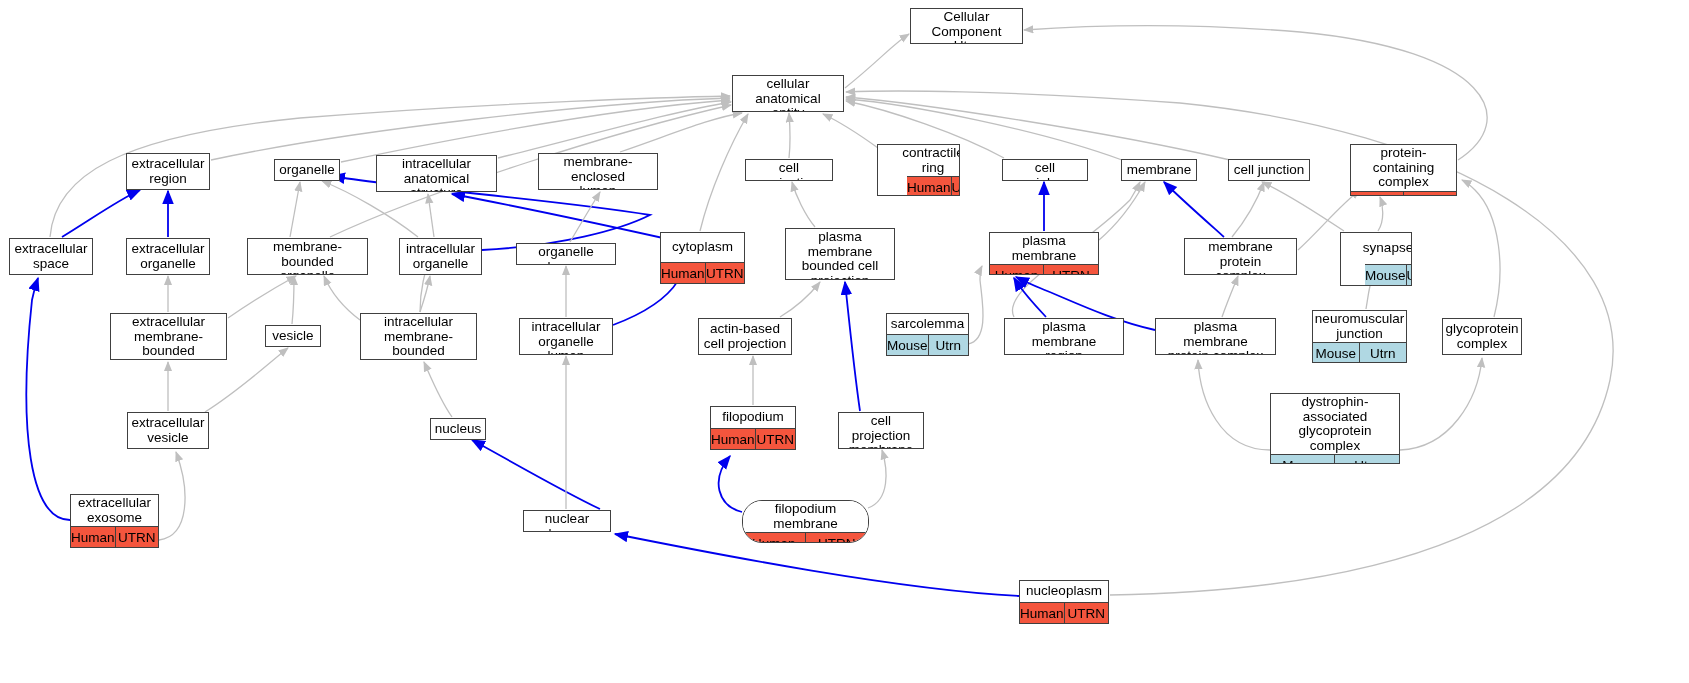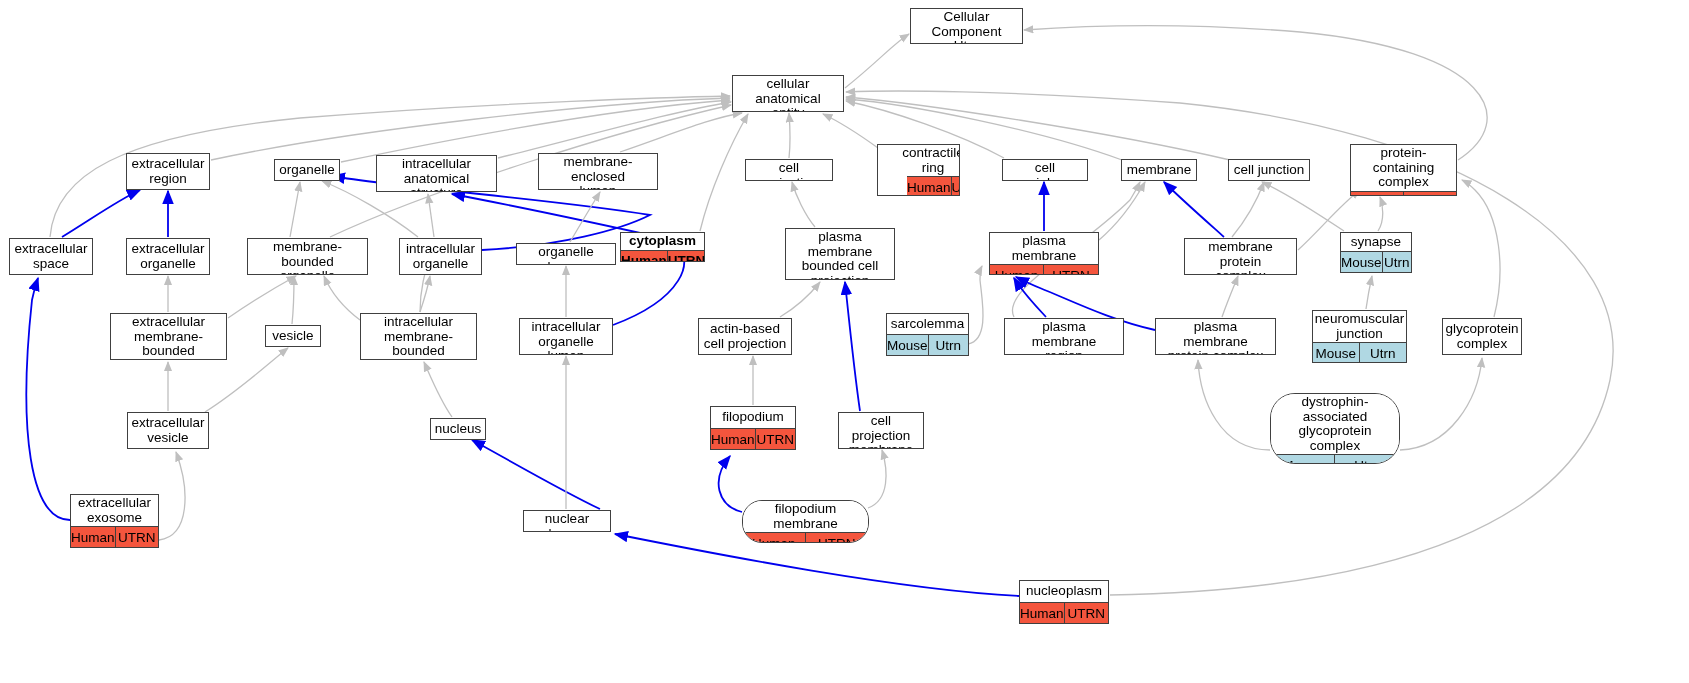--- a/index.html
+++ b/index.html
@@ -210,21 +210,21 @@
         <div class="title">membrane-bounded
 organelle</div>
       </div>
       <div class="node" style="left: 399px; top: 238px; width: 83px; height: 37px;">
         <div class="title">intracellular
 organelle</div>
       </div>
       <div class="node" style="left: 516px; top: 243px; width: 100px; height: 22px;">
         <div class="title">organelle lumen</div>
       </div>
-      <div class="node" style="left: 620px; top: 232px; width: 85px; height: 30px; font-weight: bold;">
+      <div class="node" style="left: 660px; top: 232px; width: 85px; height: 52px;">
         <div class="title">cytoplasm</div>
         <div class="annot human">
           <div class="cell left">Human</div>
           <div class="cell right">UTRN</div>
         </div>
       </div>
       <div class="node" style="left: 785px; top: 228px; width: 110px; height: 52px;">
         <div class="title">plasma membrane
 bounded cell
 projection</div>
@@ -233,21 +233,21 @@
         <div class="title">plasma membrane</div>
         <div class="annot human">
           <div class="cell left">Human</div>
           <div class="cell right">UTRN</div>
         </div>
       </div>
       <div class="node" style="left: 1184px; top: 238px; width: 113px; height: 37px;">
         <div class="title">membrane protein
 complex</div>
       </div>
-      <div class="node" style="left: 1340px; top: 232px; width: 72px; height: 41px;">
+      <div class="node" style="left: 1340px; top: 232px; width: 72px; height: 54px; padding-left: 24px;">
         <div class="title">synapse</div>
         <div class="annot mouse">
           <div class="cell left">Mouse</div>
           <div class="cell right">Utrn</div>
         </div>
       </div>
       <div class="node" style="left: 110px; top: 313px; width: 117px; height: 47px;">
         <div class="title">extracellular
 membrane-bounded
 organelle</div>
@@ -306,21 +306,21 @@
         <div class="title">filopodium</div>
         <div class="annot human">
           <div class="cell left">Human</div>
           <div class="cell right">UTRN</div>
         </div>
       </div>
       <div class="node" style="left: 838px; top: 412px; width: 86px; height: 37px;">
         <div class="title">cell projection
 membrane</div>
       </div>
-      <div class="node" style="left: 1270px; top: 393px; width: 130px; height: 71px; border-radius: 25px;">
+      <div class="node" style="left: 1270px; top: 393px; width: 130px; height: 71px;">
         <div class="title">dystrophin-associated
 glycoprotein
 complex</div>
         <div class="annot mouse">
           <div class="cell left">Mouse</div>
           <div class="cell right">Utrn</div>
         </div>
       </div>
       <div class="node" style="left: 70px; top: 494px; width: 89px; height: 54px;">
         <div class="title">extracellular

